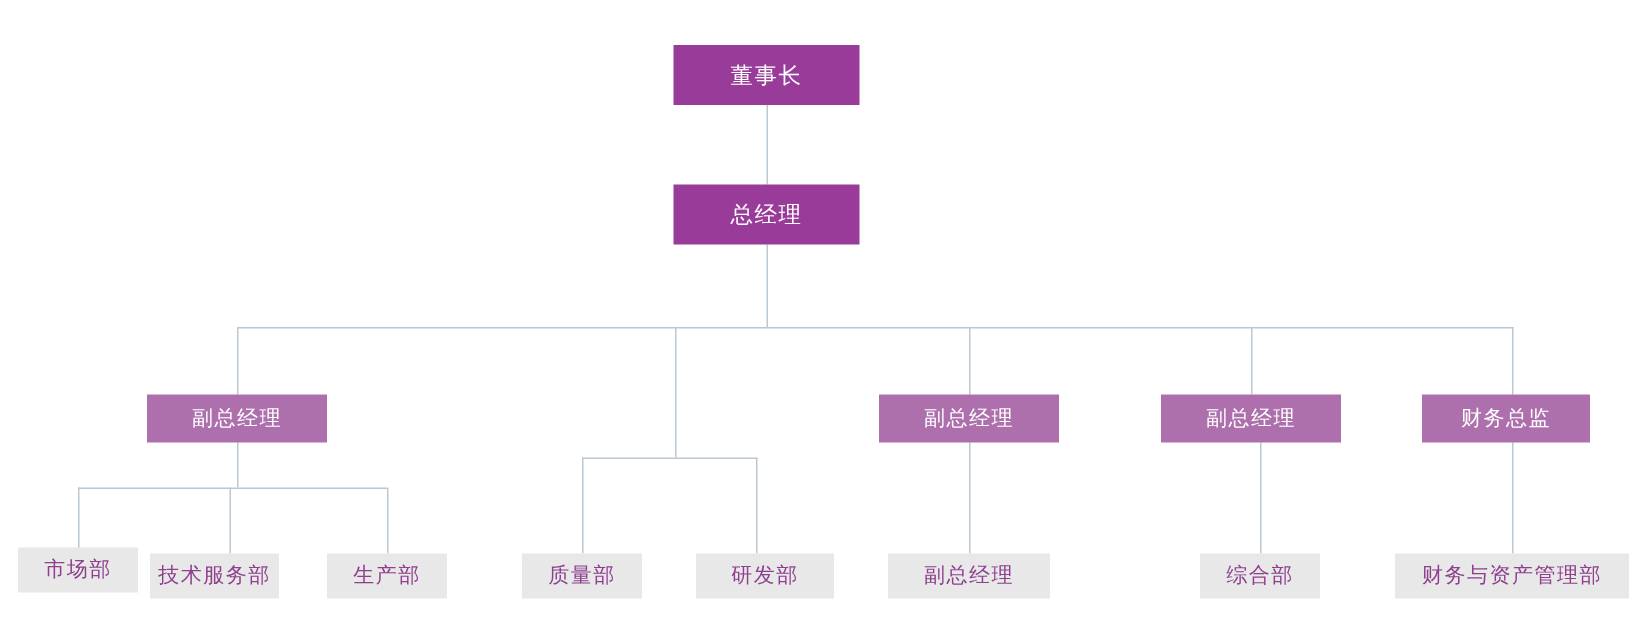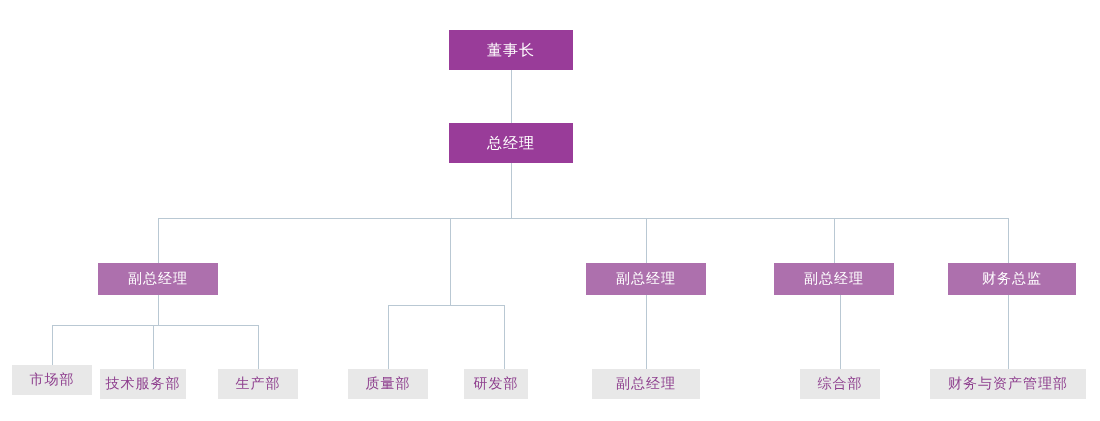--- a/index.html
+++ b/index.html
@@ -98,31 +98,31 @@
   <div class="node node-exec" style="left:449px; top:30px; width:124px;">董事长</div>
 
   <div class="node node-exec" style="left:449px; top:123px; width:124px;font-family:Liberation Serif, serif;">总经理</div>
 
   <div class="node node-vp" style="left:98px; top:263px; width:120px;">副总经理</div>
 
   <div class="node node-vp" style="left:586px; top:263px; width:120px;">副总经理</div>
 
   <div class="node node-vp" style="left:774px; top:263px; width:120px;">副总经理</div>
 
-  <div class="node node-vp" style="left:948px; top:263px; width:128px;">财务总监</div>
+  <div class="node node-vp" style="left:948px; top:263px; width:112px;">财务总监</div>
 
   <div class="node node-dept" style="left:12px; top:365px; width:80px;">市场部</div>
 
   <div class="node node-dept" style="left:100px; top:369px; width:86px;">技术服务部</div>
 
   <div class="node node-dept" style="left:218px; top:369px; width:80px;">生产部</div>
 
   <div class="node node-dept" style="left:348px; top:369px; width:80px;font-family:Liberation Serif, serif;">质量部</div>
 
-  <div class="node node-dept" style="left:464px; top:369px; width:64px;">研发部</div>
+  <div class="node node-dept" style="left:464px; top:369px; width:92px;">研发部</div>
 
   <div class="node node-dept" style="left:592px; top:369px; width:108px;">副总经理</div>
 
   <div class="node node-dept" style="left:800px; top:369px; width:80px;">综合部</div>
 
   <div class="node node-dept" style="left:930px; top:369px; width:156px;">财务与资产管理部</div>
 
 </div>
 
 </body></html>

